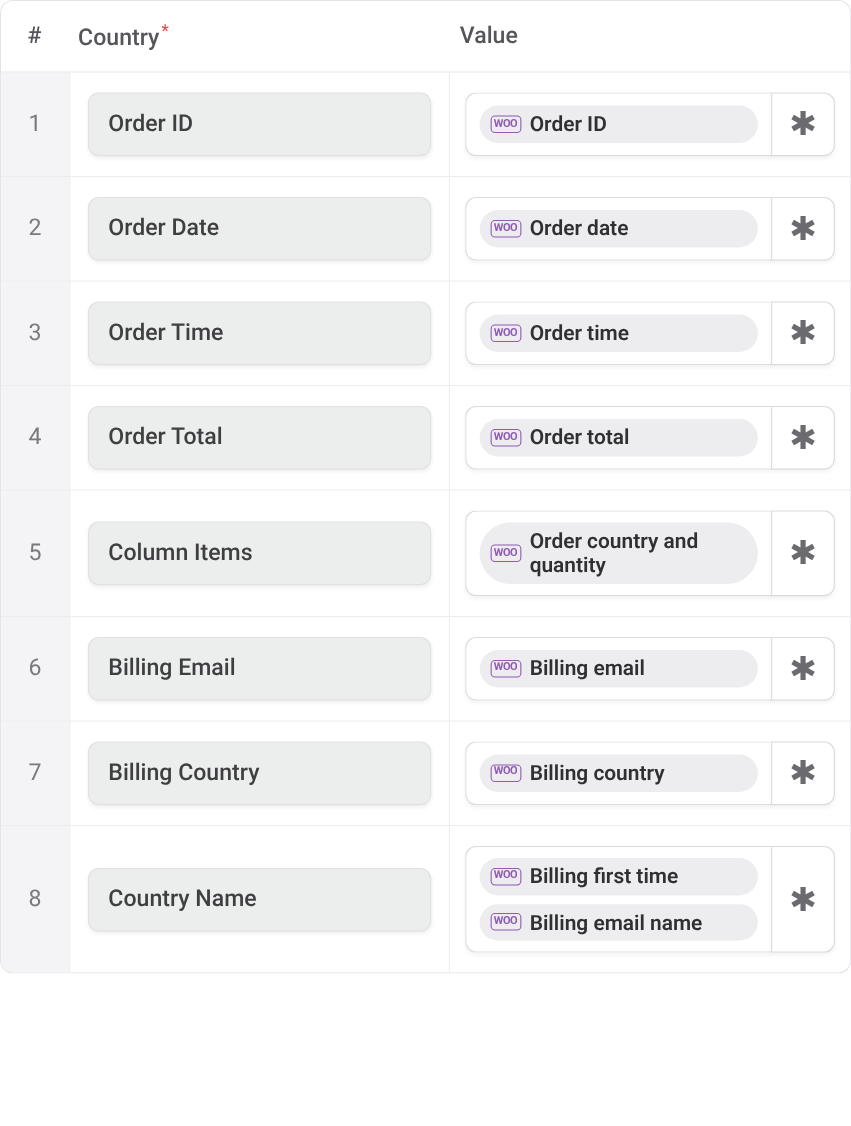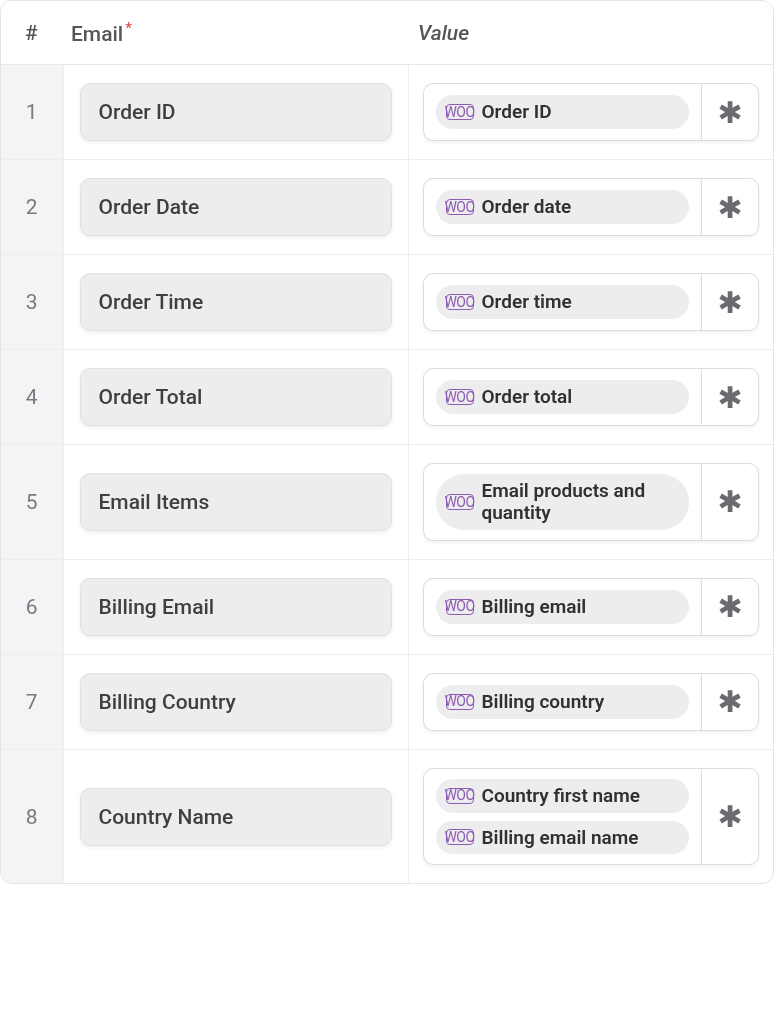--- a/index.html
+++ b/index.html
@@ -25,21 +25,21 @@
     text-align: left;
     font-weight: 500;
     font-size: 21px;
     color: #55565a;
     padding: 18px 18px 18px 18px;
     border-bottom: 1px solid #e9e9ec;
     background: #fff;
   }
   thead th.col-num { width: 62px; padding-left: 24px; padding-right: 10px; }
   thead th.col-col { width: 345px; padding-left: 8px; }
-  thead th.col-val { padding-left: 10px; font-style: italic; }
+  thead th.col-val { padding-left: 10px; }
   .req-star { color: #e24c4c; font-size: 15px; vertical-align: super; margin-left: 2px; }
 
   tbody tr { }
   tbody td {
     border-bottom: 1px solid #ededf0;
     vertical-align: middle;
     padding: 18px 14px;
   }
   tbody tr:last-child td { border-bottom: none; }
 
@@ -128,38 +128,38 @@
 
   .woo-badge {
     display: inline-flex;
     align-items: center;
     justify-content: center;
     width: 28px;
     height: 16px;
     border: 1.5px solid #8f5bb3;
     border-radius: 4px;
     color: #8f5bb3;
-    font-size: 14px;
-    font-weight: 400;
+    font-size: 10px;
+    font-weight: 700;
     letter-spacing: -0.5px;
     line-height: 1;
     flex-shrink: 0;
     padding-bottom: 0.5px;
   }
 </style>
 </head>
 <body>
 
 <div class="wrap">
   <table>
     <thead>
       <tr>
         <th class="col-num">#</th>
         <th class="col-col">
-          <span>Email</span><span class="req-star">*</span>
+          <span>Country</span><span class="req-star">*</span>
         </th>
         <th class="col-val">Value</th>
       </tr>
     </thead>
     <tbody id="rows-body">
     <tr>
           <td class="num-cell">1</td>
           <td class="col-cell">
             <div class="col-pill">Order ID</div>
           </td>
@@ -230,28 +230,28 @@
               </div>
               <div class="action-btn">
                 <span>✱</span>
               </div>
             </div>
           </td>
         </tr>
         <tr>
           <td class="num-cell">5</td>
           <td class="col-cell">
-            <div class="col-pill">Email Items</div>
-          </td>
-          <td class="val-cell">
-            <div class="val-row">
-              <div class="val-pill">
-                <span class="tag">
-                  <span class="woo-badge">WOO</span>
-                  <span class="tag-label">Email products and quantity</span>
+            <div class="col-pill">Column Items</div>
+          </td>
+          <td class="val-cell">
+            <div class="val-row">
+              <div class="val-pill">
+                <span class="tag">
+                  <span class="woo-badge">WOO</span>
+                  <span class="tag-label">Order country and quantity</span>
                 </span>
               </div>
               <div class="action-btn">
                 <span>✱</span>
               </div>
             </div>
           </td>
         </tr>
         <tr>
           <td class="num-cell">6</td>
@@ -294,21 +294,21 @@
         <tr>
           <td class="num-cell">8</td>
           <td class="col-cell">
             <div class="col-pill">Country Name</div>
           </td>
           <td class="val-cell">
             <div class="val-row">
               <div class="val-pill">
                 <span class="tag">
                   <span class="woo-badge">WOO</span>
-                  <span class="tag-label">Country first name</span>
+                  <span class="tag-label">Billing first time</span>
                 </span>
                 <span class="tag">
                   <span class="woo-badge">WOO</span>
                   <span class="tag-label">Billing email name</span>
                 </span>
               </div>
               <div class="action-btn">
                 <span>✱</span>
               </div>
             </div>

